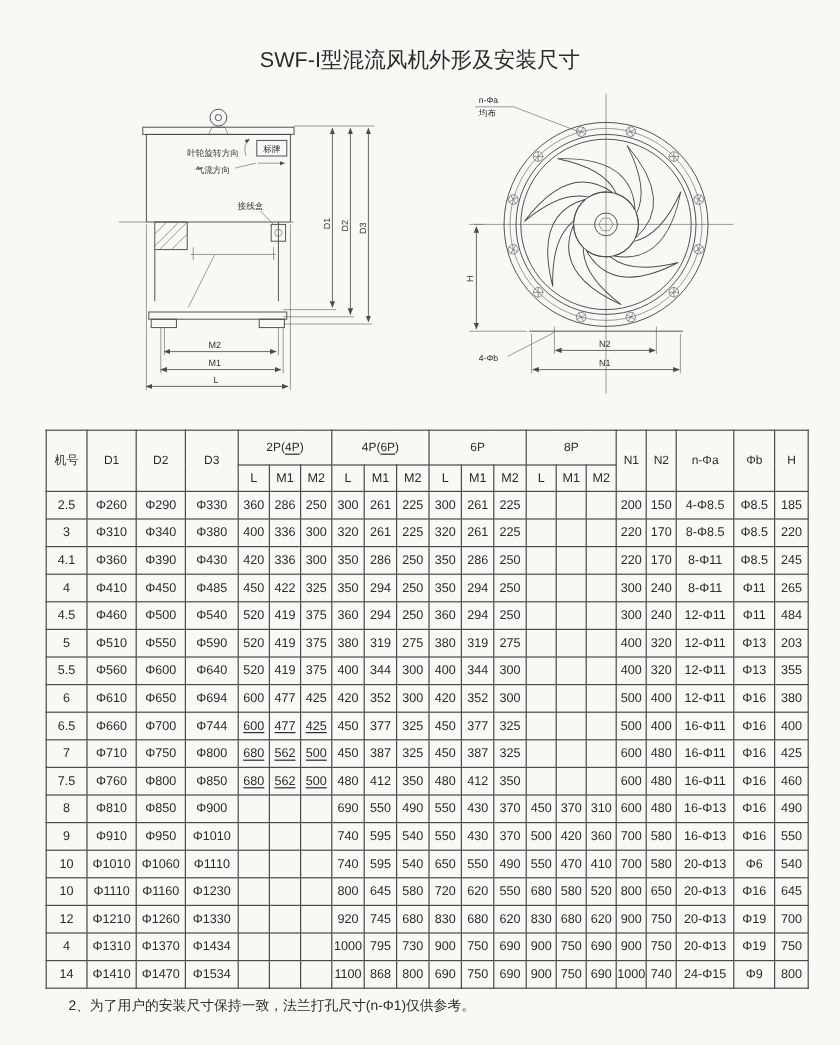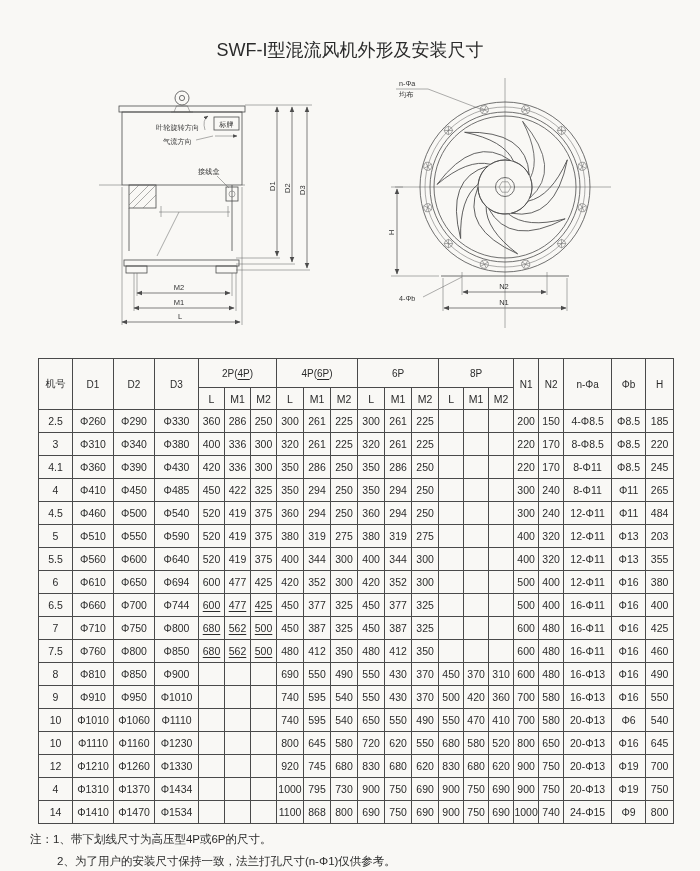--- a/index.html
+++ b/index.html
@@ -639,17 +639,16 @@
           <td>1000</td>
           <td>740</td>
           <td>24-Φ15</td>
           <td>Φ9</td>
           <td>800</td>
         </tr>
       </tbody>
   </table>
 
   <div class="notes">
-    <div class="n1">注：1、带下划线尺寸为高压型4P或6P的尺寸。</div>
     <div class="n2">2、为了用户的安装尺寸保持一致，法兰打孔尺寸(n-Φ1)仅供参考。</div>
   </div>
 
 </div>
 
 </body></html>

